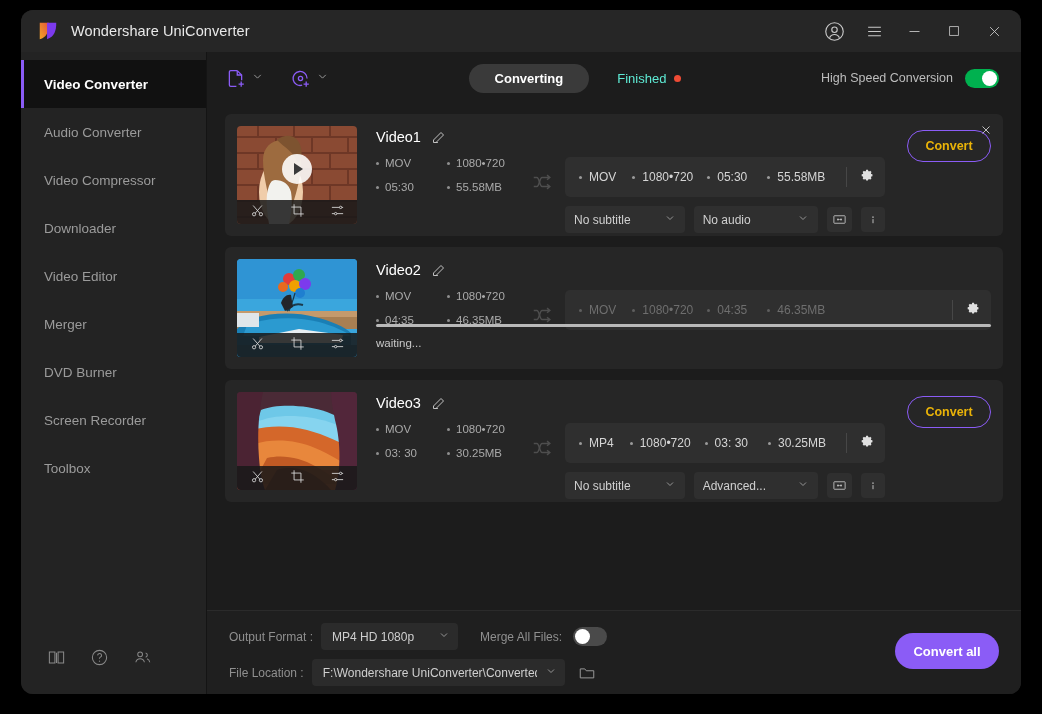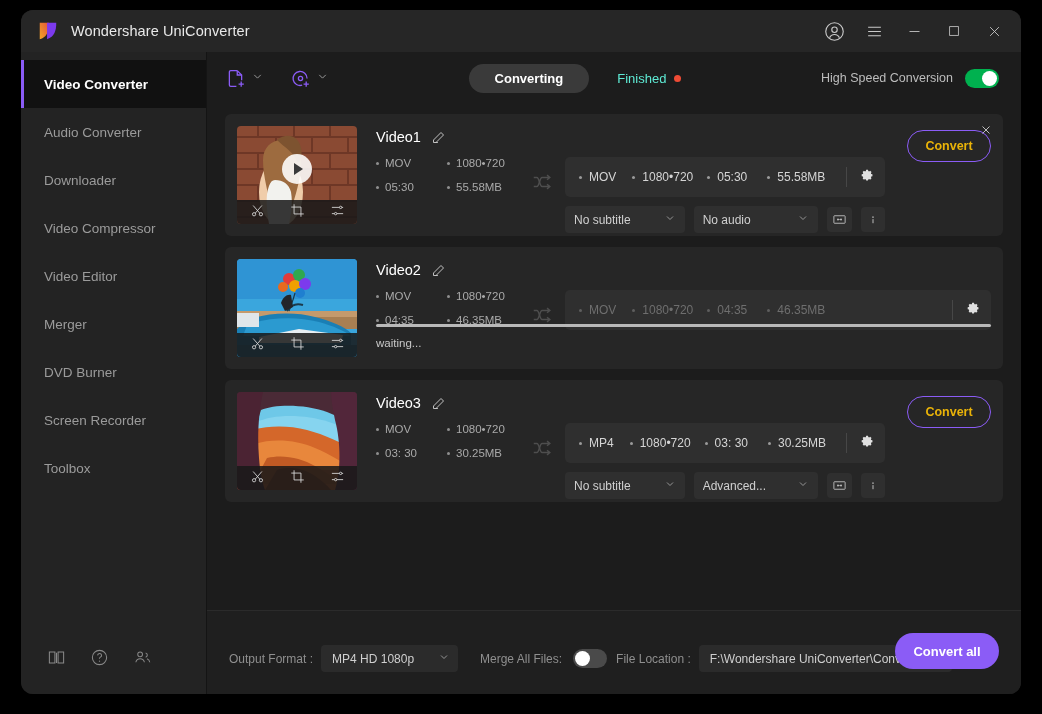--- a/index.html
+++ b/index.html
@@ -199,21 +199,21 @@
   .progress-wrap { position: absolute; left: 19px; right: 0; bottom: 8px; }
   .pbar { height: 3px; border-radius: 2px; background: #b9b9b9; width: 100%; }
   .pstatus { color: #c8c8c8; font-size: 11.5px; margin-top: 10px; }
 
   
   .bottom {
     flex: 0 0 84px; height: 84px;
     background: #1f1f1f;
     border-top: 1px solid #2b2b2b;
     padding: 12px 20px 0 22px;
-    display: flex; flex-direction: row; gap: 9px;
+    display: flex; flex-direction: column; gap: 9px;
     position: relative;
   }
   .brow { display: flex; align-items: center; }
   .blabel { color: #8f8f8f; font-size: 12px; }
   .bsel {
     background: #2b2b2b; border-radius: 4px; height: 27px;
     display: flex; align-items: center; padding: 0 8px 0 11px;
     color: #cfcfcf; font-size: 12px; margin-left: 8px; gap: 8px;
   }
   .bsel .bval { flex: 1; white-space: nowrap; overflow: hidden; }
@@ -279,24 +279,24 @@
   <div class="body">
 
     <div class="sidebar">
       <div class="nav-item active">
           <span>Video Converter</span>
         </div>
       <div class="nav-item">
           <span>Audio Converter</span>
         </div>
       <div class="nav-item">
+          <span>Video Compressor</span>
+        </div>
+      <div class="nav-item">
           <span>Downloader</span>
-        </div>
-      <div class="nav-item">
-          <span>Video Compressor</span>
         </div>
       <div class="nav-item">
           <span>Video Editor</span>
         </div>
       <div class="nav-item">
           <span>Merger</span>
         </div>
       <div class="nav-item">
           <span>DVD Burner</span>
         </div>

